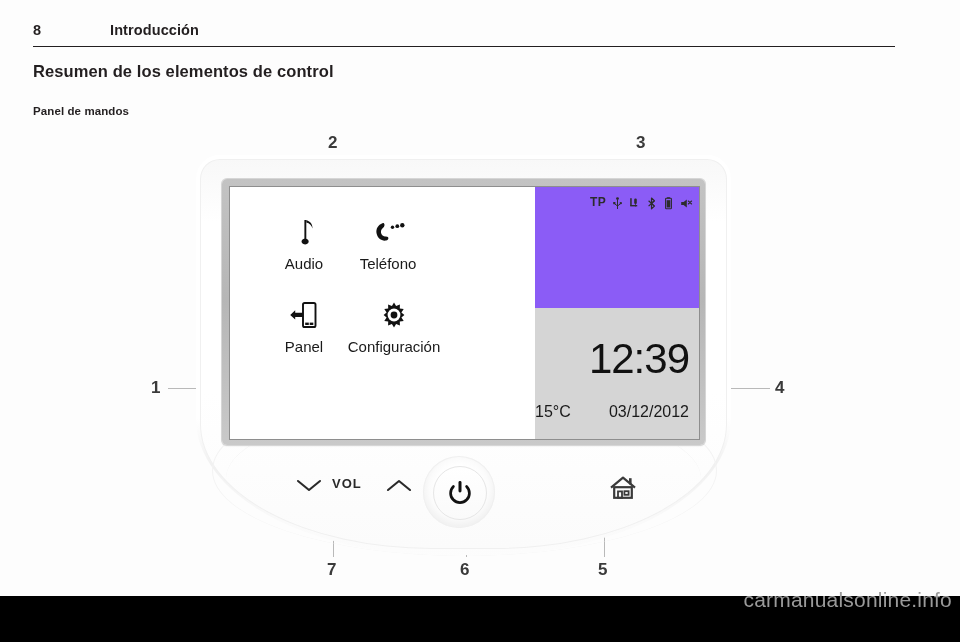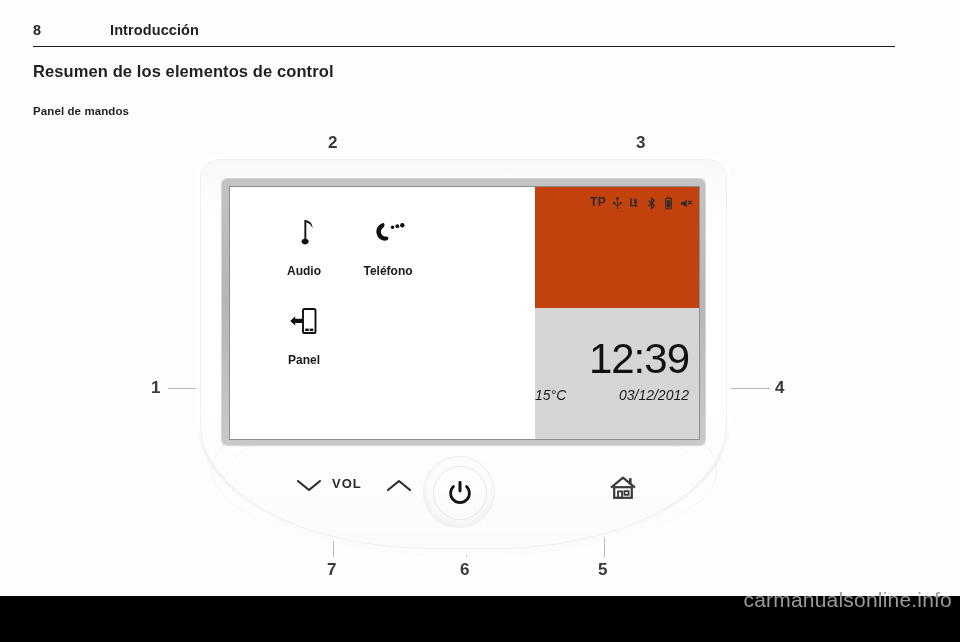--- a/index.html
+++ b/index.html
@@ -124,21 +124,21 @@
     background:#ffffff;
     border:1px solid #8e8e8e;
     overflow:hidden;
   }
   #screen-left{
     position:absolute;left:0;top:0;width:305px;height:100%;
     background:#ffffff;
   }
   #screen-right{
     position:absolute;right:0;top:0;width:164px;height:100%;
-    background:#c2410c;
+    background:#8b5cf6;
   }
   #info-panel{
     position:absolute;right:0;bottom:0;width:164px;height:131px;
     background:#d5d5d5;
   }
 
   
   #status-bar{
     position:absolute;right:8px;top:8px;
     display:flex;align-items:center;gap:6px;
@@ -162,44 +162,42 @@
   .menu-item{
     width:84px;
     display:flex;flex-direction:column;align-items:center;
     cursor:pointer;
   }
   .menu-icon{
     height:38px;display:flex;align-items:flex-end;justify-content:center;
   }
   .menu-icon svg{display:block;}
   .menu-label{
-    margin-top:17px;
-    font-size:12px;color:#1a1a1a;
+    margin-top:8px;
+    font-size:15px;color:#1a1a1a;
     font-family:"Liberation Sans", sans-serif;
     white-space:nowrap;
-    font-weight:bold;
   }
   #row-1{margin-left:32px;}
   #row-2{margin-left:32px;margin-top:20px;}
   #row-2 .menu-item:nth-child(2){width:96px;}
 
   
   #clock-time{
     position:absolute;right:10px;top:30px;
     font-size:42px;color:#111111;letter-spacing:-1px;
     font-family:"Liberation Sans", sans-serif;
     line-height:1;
   }
   #clock-sub{
-    position:absolute;right:10px;top:79px;
+    position:absolute;right:10px;top:95px;
     width:154px;
     display:flex;justify-content:space-between;
-    font-size:14px;color:#1a1a1a;
-    font-family:"Liberation Sans", sans-serif;
-    font-style:italic;
+    font-size:16px;color:#1a1a1a;
+    font-family:"Liberation Sans", sans-serif;
   }
 
   
   #controls{
     position:absolute;left:0;top:288px;width:535px;height:104px;
   }
   .hw-btn{position:absolute;cursor:pointer;}
   #vol-down{left:100px;top:36px;}
   #vol-label{
     left:136px;top:33px;
@@ -375,20 +373,35 @@
                   <svg width="30" height="30" viewBox="0 0 30 30">
                     <rect x="14" y="3" width="12.5" height="24" rx="1.6" fill="none" stroke="#111" stroke-width="1.9"></rect>
                     <rect x="16.2" y="22.6" width="3.6" height="2.4" fill="#111"></rect>
                     <rect x="20.7" y="22.6" width="3.6" height="2.4" fill="#111"></rect>
                     <path d="M13.8 12.8 L6.2 12.8 L6.2 10.2 L1.2 14.9 L6.2 19.6 L6.2 17.0 L13.8 17.0 Z" fill="#111"></path>
                   </svg>
                 </div>
                 <div class="menu-label">Panel</div>
               </div>
 
+              <div class="menu-item">
+                <div class="menu-icon">
+                  <svg width="28" height="30" viewBox="0 0 28 30">
+                    <g fill="#111">
+                      <path d="M14 2.6 L16.1 5.9 L19.9 4.6 L19.8 8.6 L23.7 9.1 L21.4 12.4 L24.4 15
+                               L21.4 17.6 L23.7 20.9 L19.8 21.4 L19.9 25.4 L16.1 24.1 L14 27.4
+                               L11.9 24.1 L8.1 25.4 L8.2 21.4 L4.3 20.9 L6.6 17.6 L3.6 15
+                               L6.6 12.4 L4.3 9.1 L8.2 8.6 L8.1 4.6 L11.9 5.9 Z"></path>
+                    </g>
+                    <circle cx="14" cy="15" r="6.4" fill="#fff"></circle>
+                    <circle cx="14" cy="15" r="3.4" fill="#111"></circle>
+                  </svg>
+                </div>
+                <div class="menu-label">Configuración</div>
+              </div>
 
             </div>
           </div>
         </div>
       </div>
 
       <div id="controls">
 
         <div class="hw-btn" id="vol-down">
           <svg width="26" height="14" viewBox="0 0 26 14">

